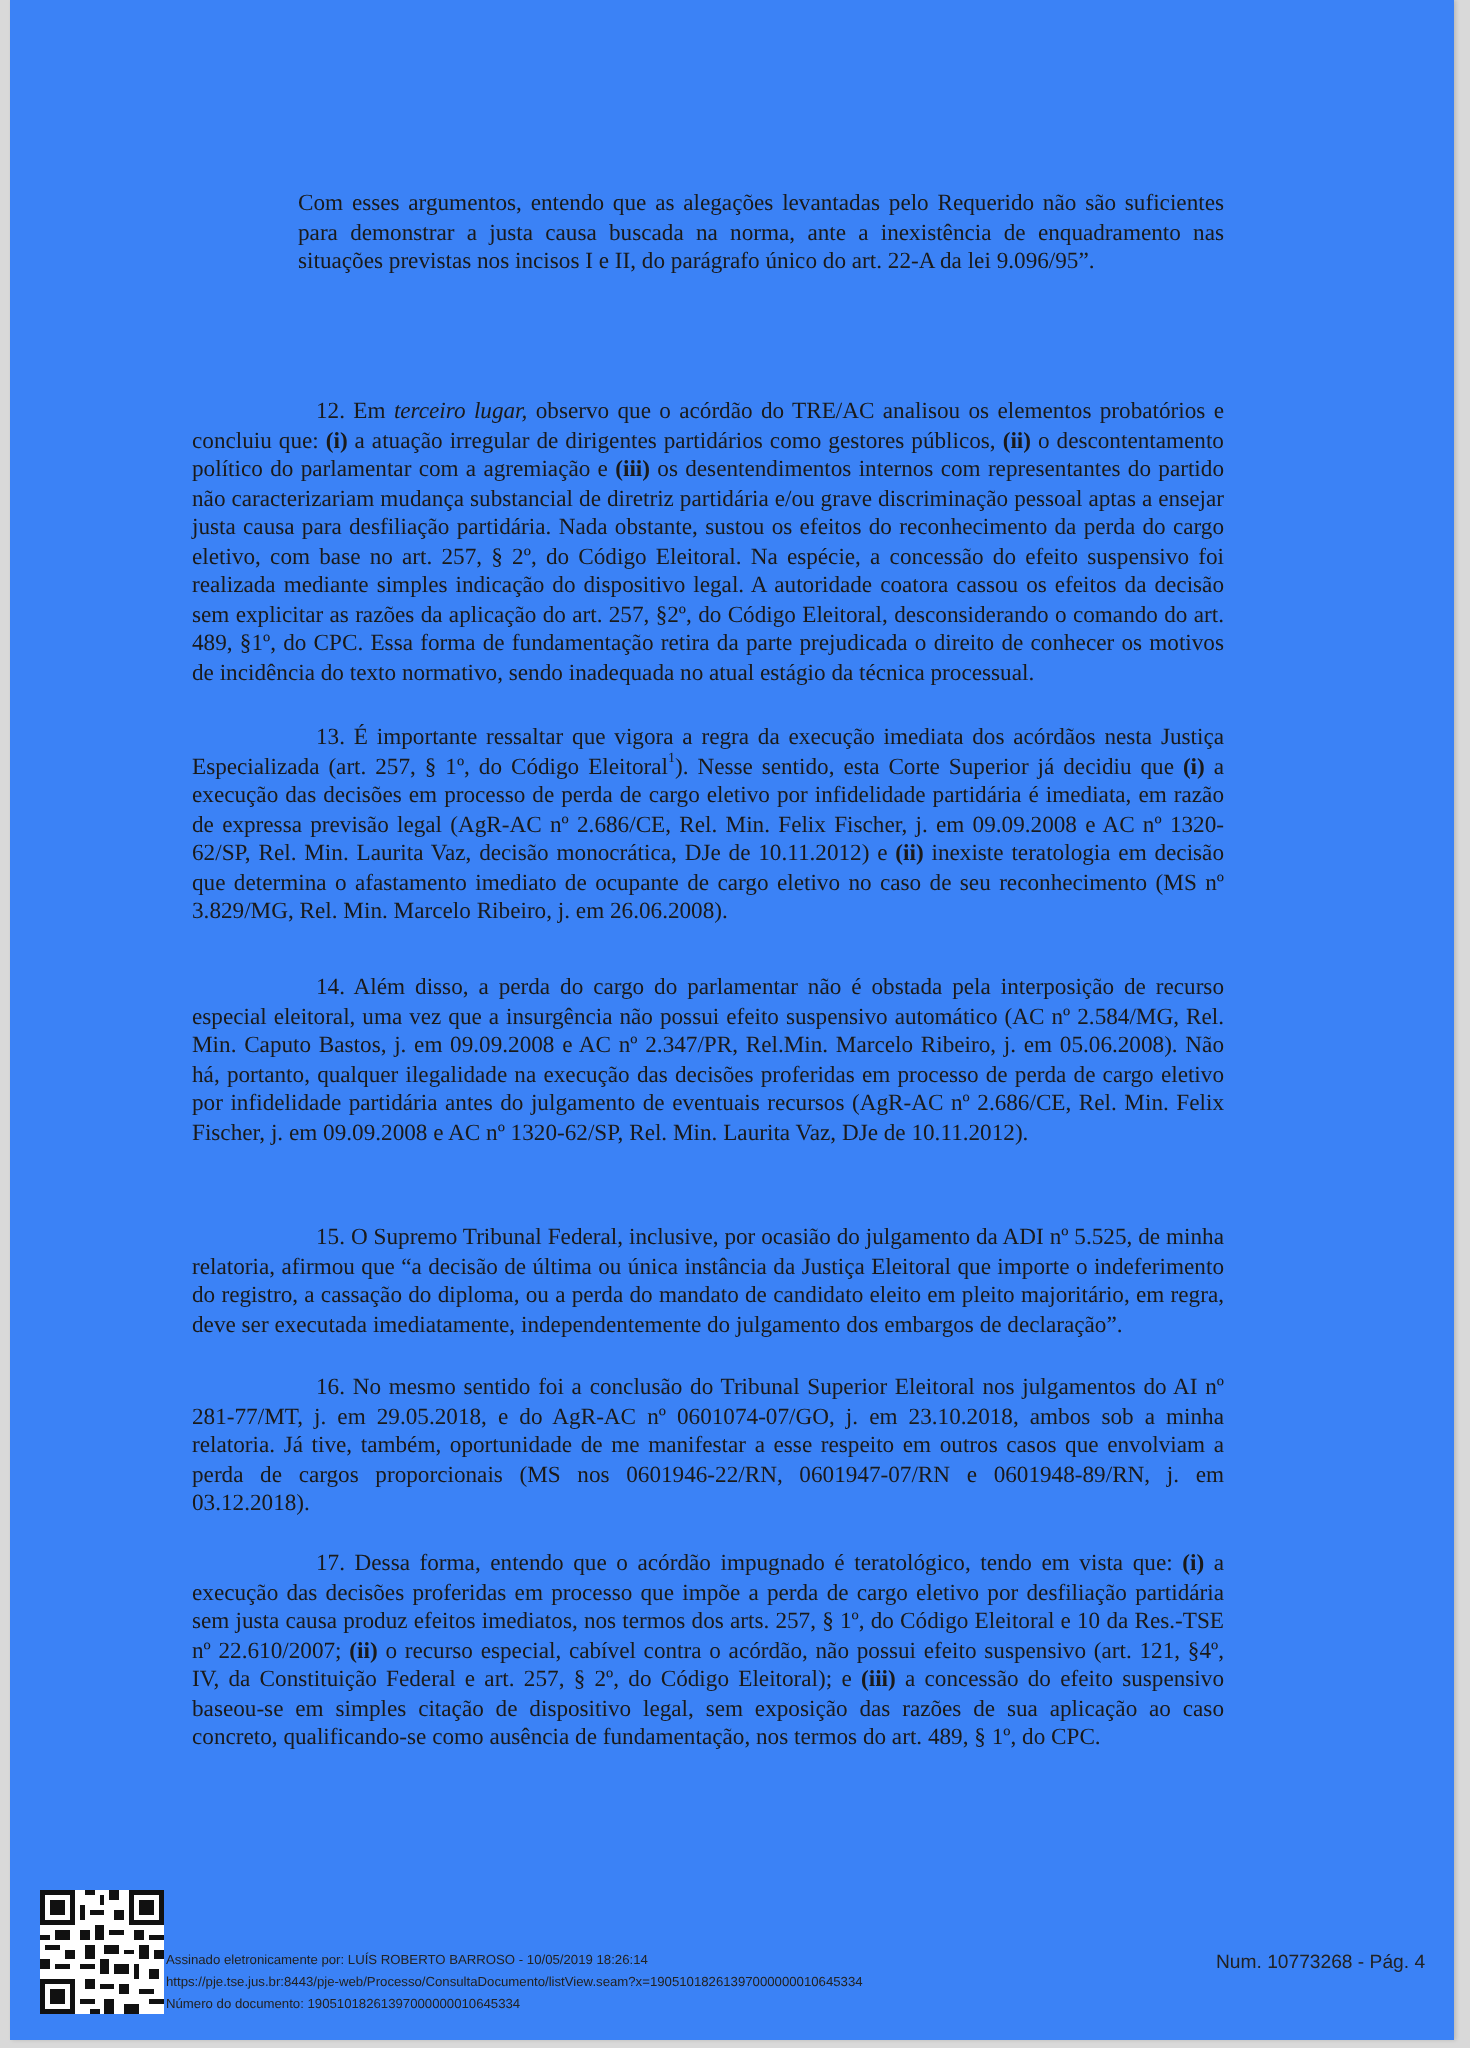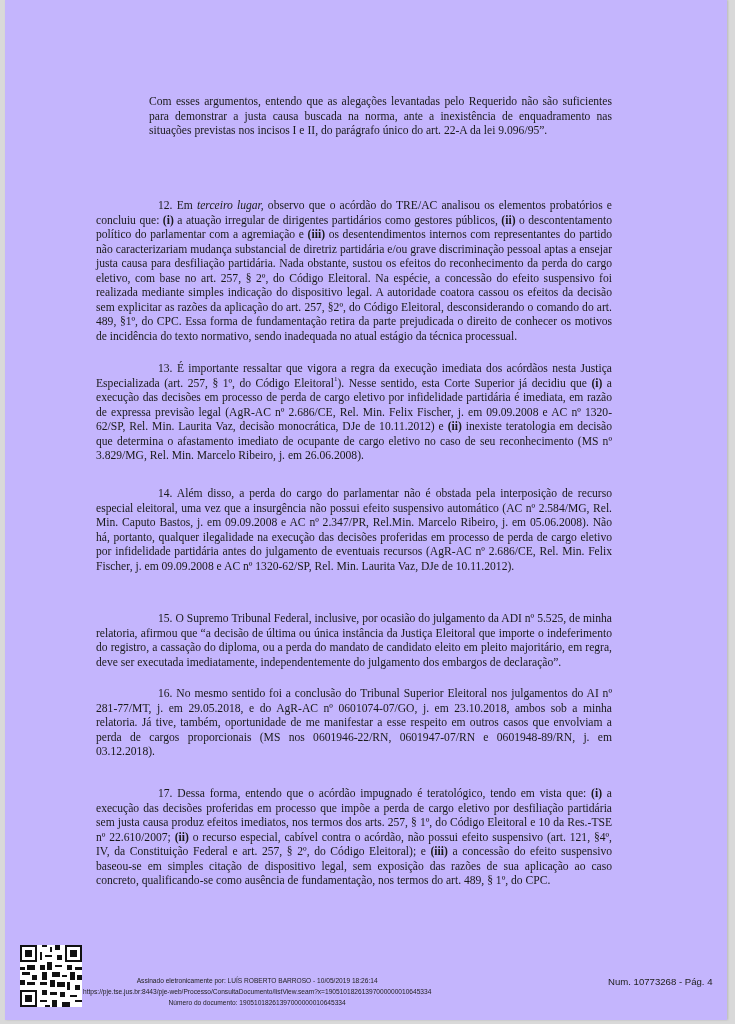--- a/index.html
+++ b/index.html
@@ -4,35 +4,34 @@
 <style>
   html, body { margin: 0; padding: 0; }
   body {
     width: 735px; height: 1024px; overflow: hidden;
     background: #d9d9d9;
     font-family: "Liberation Serif", "DejaVu Serif", serif;
     color: #1a1a1a;
   }
   .page {
     position: absolute; left: 5px; top: 0; width: 722px; height: 1020px;
-    background: #c4b5fd;
+    background: #3b82f6;
     box-shadow: 1px 0 2px rgba(0,0,0,0.15);
   }
   .body-text {
     position: absolute; left: 144px; width: 463px;
     font-size: 11.6px; line-height: 14.5px; text-align: justify;
   }
   .wide { left: 91px; width: 516px; }
   .p { margin: 0; text-indent: 0; }
   .indent { text-indent: 62px; }
   sup { font-size: 7px; vertical-align: 6px; line-height: 0; }
   .footer {
     position: absolute; left: 0; top: 940px; width: 722px; height: 80px;
     font-family: "Liberation Sans", "DejaVu Sans", sans-serif;
-    text-align: center;
   }
   .qr { position: absolute; left: 15px; top: 5px; width: 62px; height: 62px; }
   .meta { position: absolute; left: 78px; top: 35px; font-size: 6.6px; line-height: 11px; color: #222; white-space: nowrap; }
   .pagenum { position: absolute; left: 603px; top: 36px; font-size: 9.6px; color: #222; white-space: nowrap; }
 </style>
 </head>
 <body>
 
 <div class="page">
 
@@ -53,21 +52,21 @@
   </div>
 
   <div class="body-text wide" style="top:612px;">
     <p class="p indent">15. O Supremo Tribunal Federal, inclusive, por ocasião do julgamento da ADI nº 5.525, de minha relatoria, afirmou que “a decisão de última ou única instância da Justiça Eleitoral que importe o indeferimento do registro, a cassação do diploma, ou a perda do mandato de candidato eleito em pleito majoritário, em regra, deve ser executada imediatamente, independentemente do julgamento dos embargos de declaração”.</p>
   </div>
 
   <div class="body-text wide" style="top:687px;font-family:Liberation Serif, serif;">
     <p class="p indent">16. No mesmo sentido foi a conclusão do Tribunal Superior Eleitoral nos julgamentos do AI nº 281-77/MT, j. em 29.05.2018, e do AgR-AC nº 0601074-07/GO, j. em 23.10.2018, ambos sob a minha relatoria. Já tive, também, oportunidade de me manifestar a esse respeito em outros casos que envolviam a perda de cargos proporcionais (MS nos 0601946-22/RN, 0601947-07/RN e 0601948-89/RN, j. em 03.12.2018).</p>
   </div>
 
-  <div class="body-text wide" style="top:775px;margin-top:12px;">
+  <div class="body-text wide" style="top:775px;">
     <p class="p indent"><span>17. Dessa forma, entendo que o acórdão impugnado é teratológico, tendo em vista que: </span><b>(i)</b><span> a execução das decisões proferidas em processo que impõe a perda de cargo eletivo por desfiliação partidária sem justa causa produz efeitos imediatos, nos termos dos arts. 257, § 1º, do Código Eleitoral e 10 da Res.-TSE nº 22.610/2007; </span><b>(ii)</b><span> o recurso especial, cabível contra o acórdão, não possui efeito suspensivo (art. 121, §4º, IV, da Constituição Federal e art. 257, § 2º, do Código Eleitoral); e </span><b>(iii)</b><span> a concessão do efeito suspensivo baseou-se em simples citação de dispositivo legal, sem exposição das razões de sua aplicação ao caso concreto, qualificando-se como ausência de fundamentação, nos termos do art. 489, § 1º, do CPC.</span></p>
   </div>
 
   <div class="footer">
     <svg class="qr" viewBox="0 0 25 25" shape-rendering="crispEdges">
       <rect width="25" height="25" fill="#fff"></rect>
       <g fill="#111">
         <rect x="0" y="0" width="7" height="7"></rect>
           <rect x="1" y="1" width="5" height="5" fill="#fff"></rect>
           <rect x="2" y="2" width="3" height="3"></rect>

